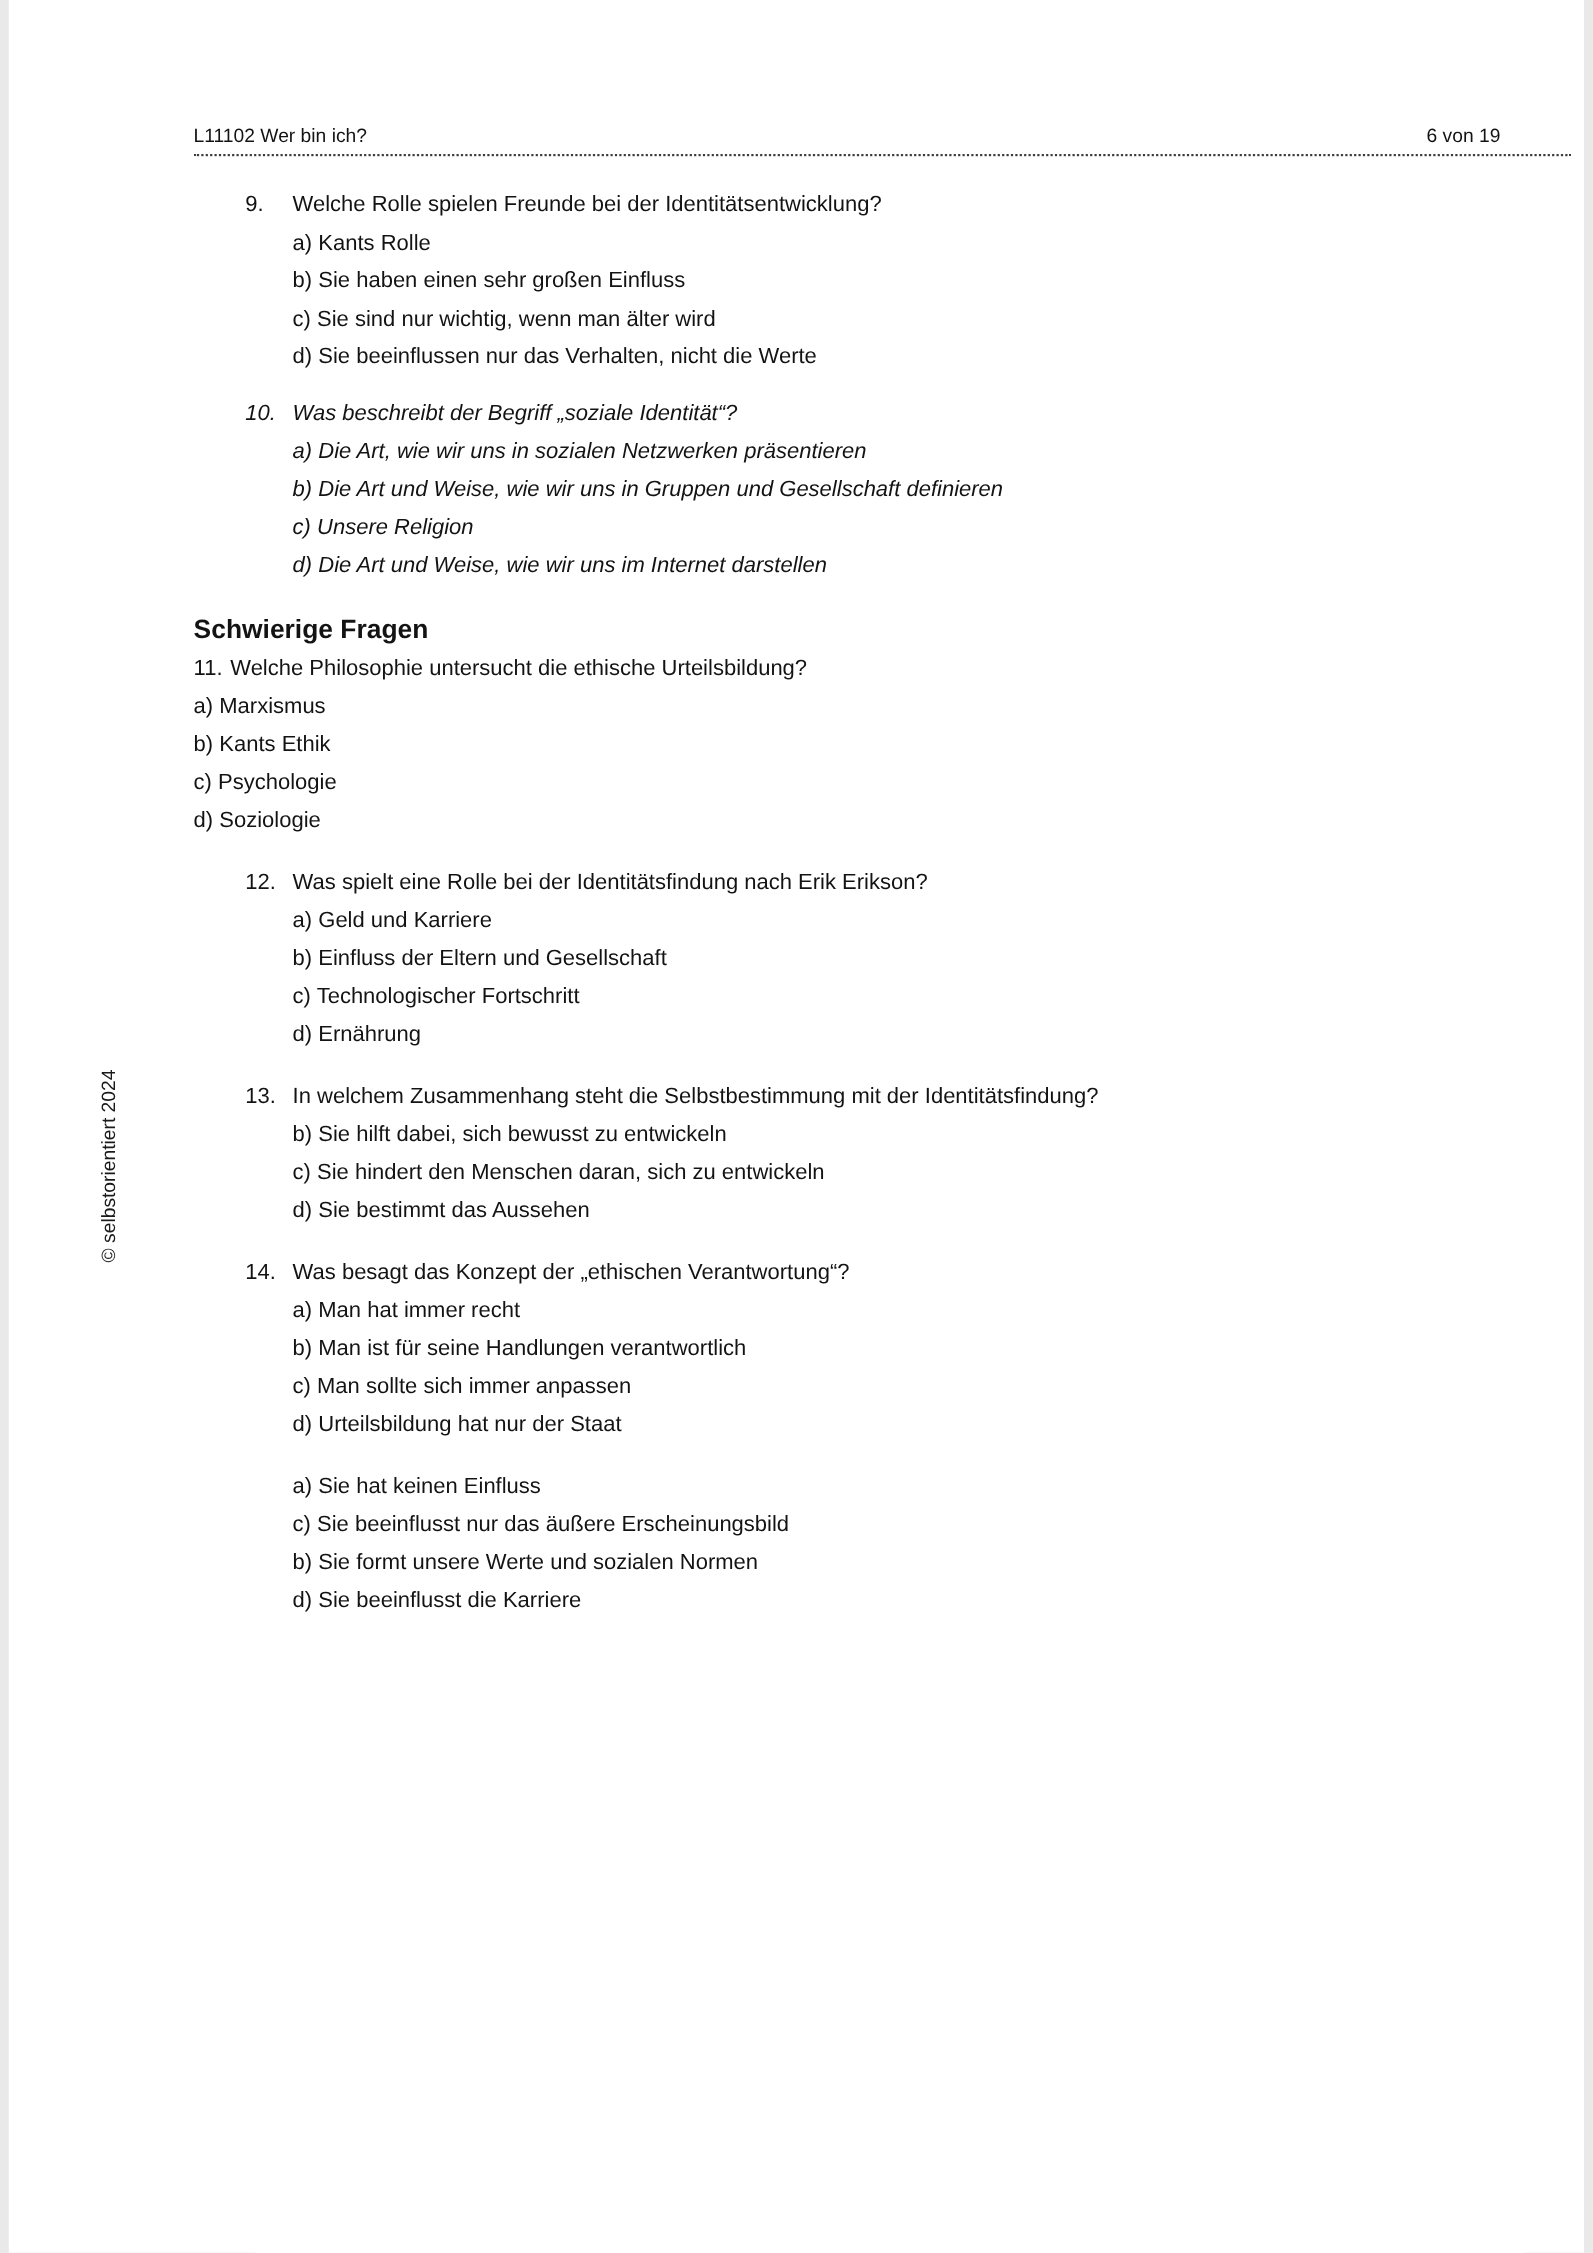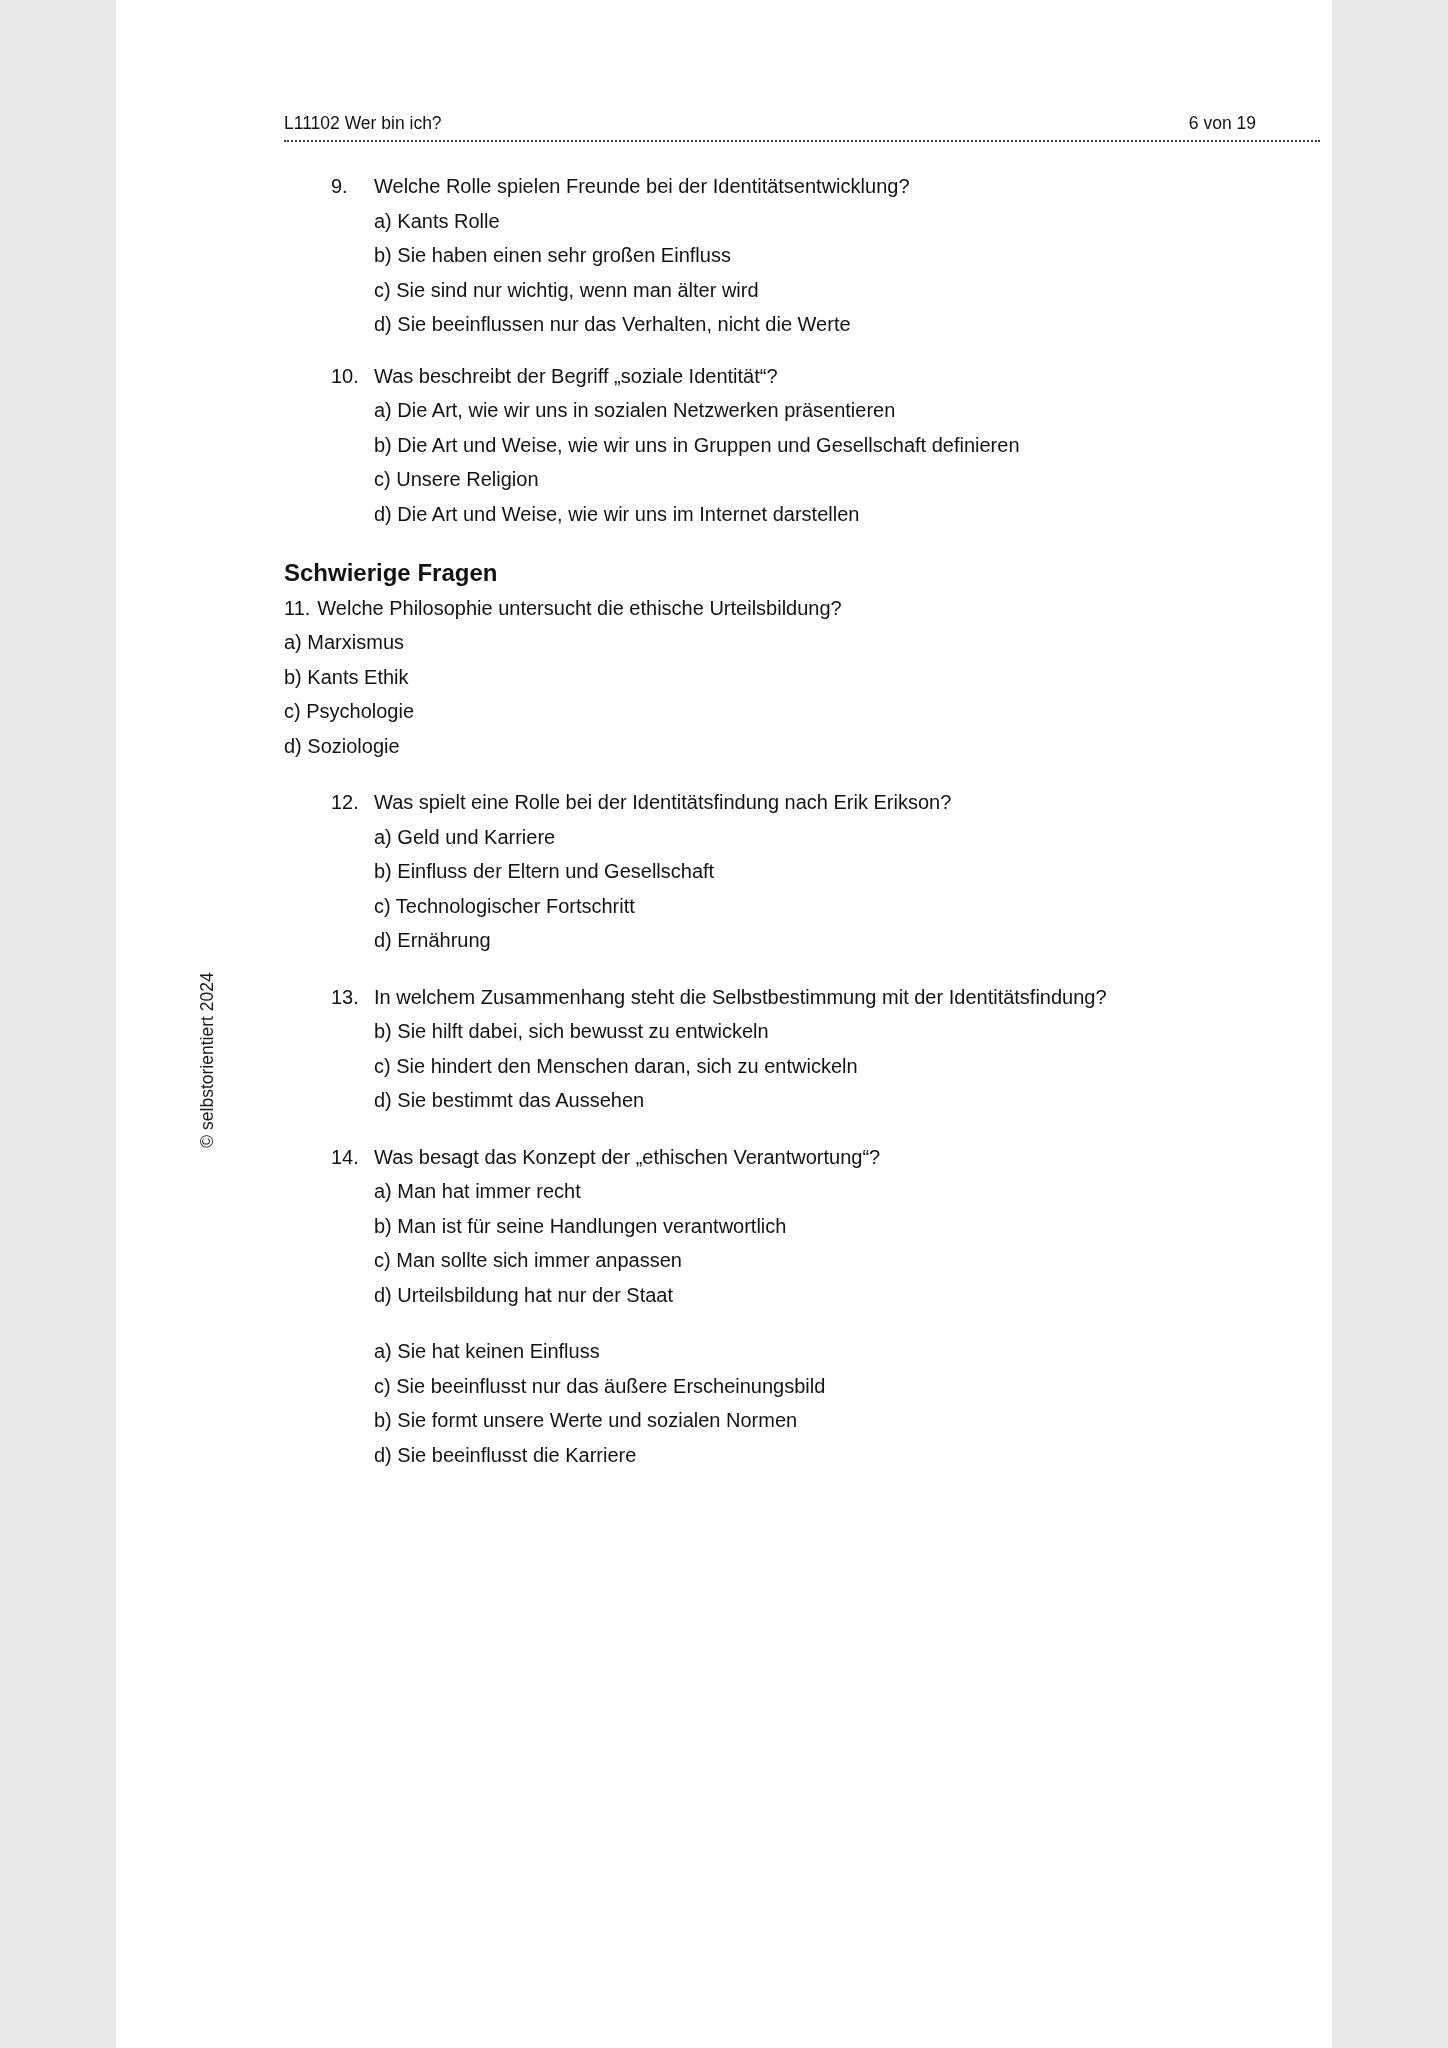--- a/index.html
+++ b/index.html
@@ -1,18 +1,18 @@
 <!DOCTYPE html>
 <html lang="de"><head>
 <meta charset="utf-8">
 <style>
   html,body { margin:0; padding:0; background:#e9e9e9; }
   .page {
     position:relative;
-    width:1216px; height:2048px;
+    width:1432px; height:2048px;
     margin:0 auto;
     background:#ffffff;
     font-family:"Liberation Sans", sans-serif;
     color:#131313;
     overflow:hidden;
   }
 
   
   .hdr {
     position:absolute; left:168px; right:12px; top:112px;
@@ -36,21 +36,21 @@
   .content {
     position:absolute; left:168px; top:169px; right:24px;
     font-size:20px; line-height:34.5px;
   }
   .q { position:relative; margin:0 0 22px 0; }
   .q .line { white-space:nowrap; }
   .q.indent { padding-left:90px; }
   .q.indent .num { position:absolute; left:47px; top:0; }
   .q.flush .num { margin-right:7px; }
   #q9  { margin-bottom:17px; }
-  #q10 { margin-bottom:25px; }
+  #q10 { margin-bottom:25px;font-style:italic; }
   .section-heading {
     font-weight:700; font-size:24px; line-height:34.5px;
     margin:0 0 0 0; padding-top:0;
   }
 </style>
 </head>
 <body>
 
 <div class="page">
 

